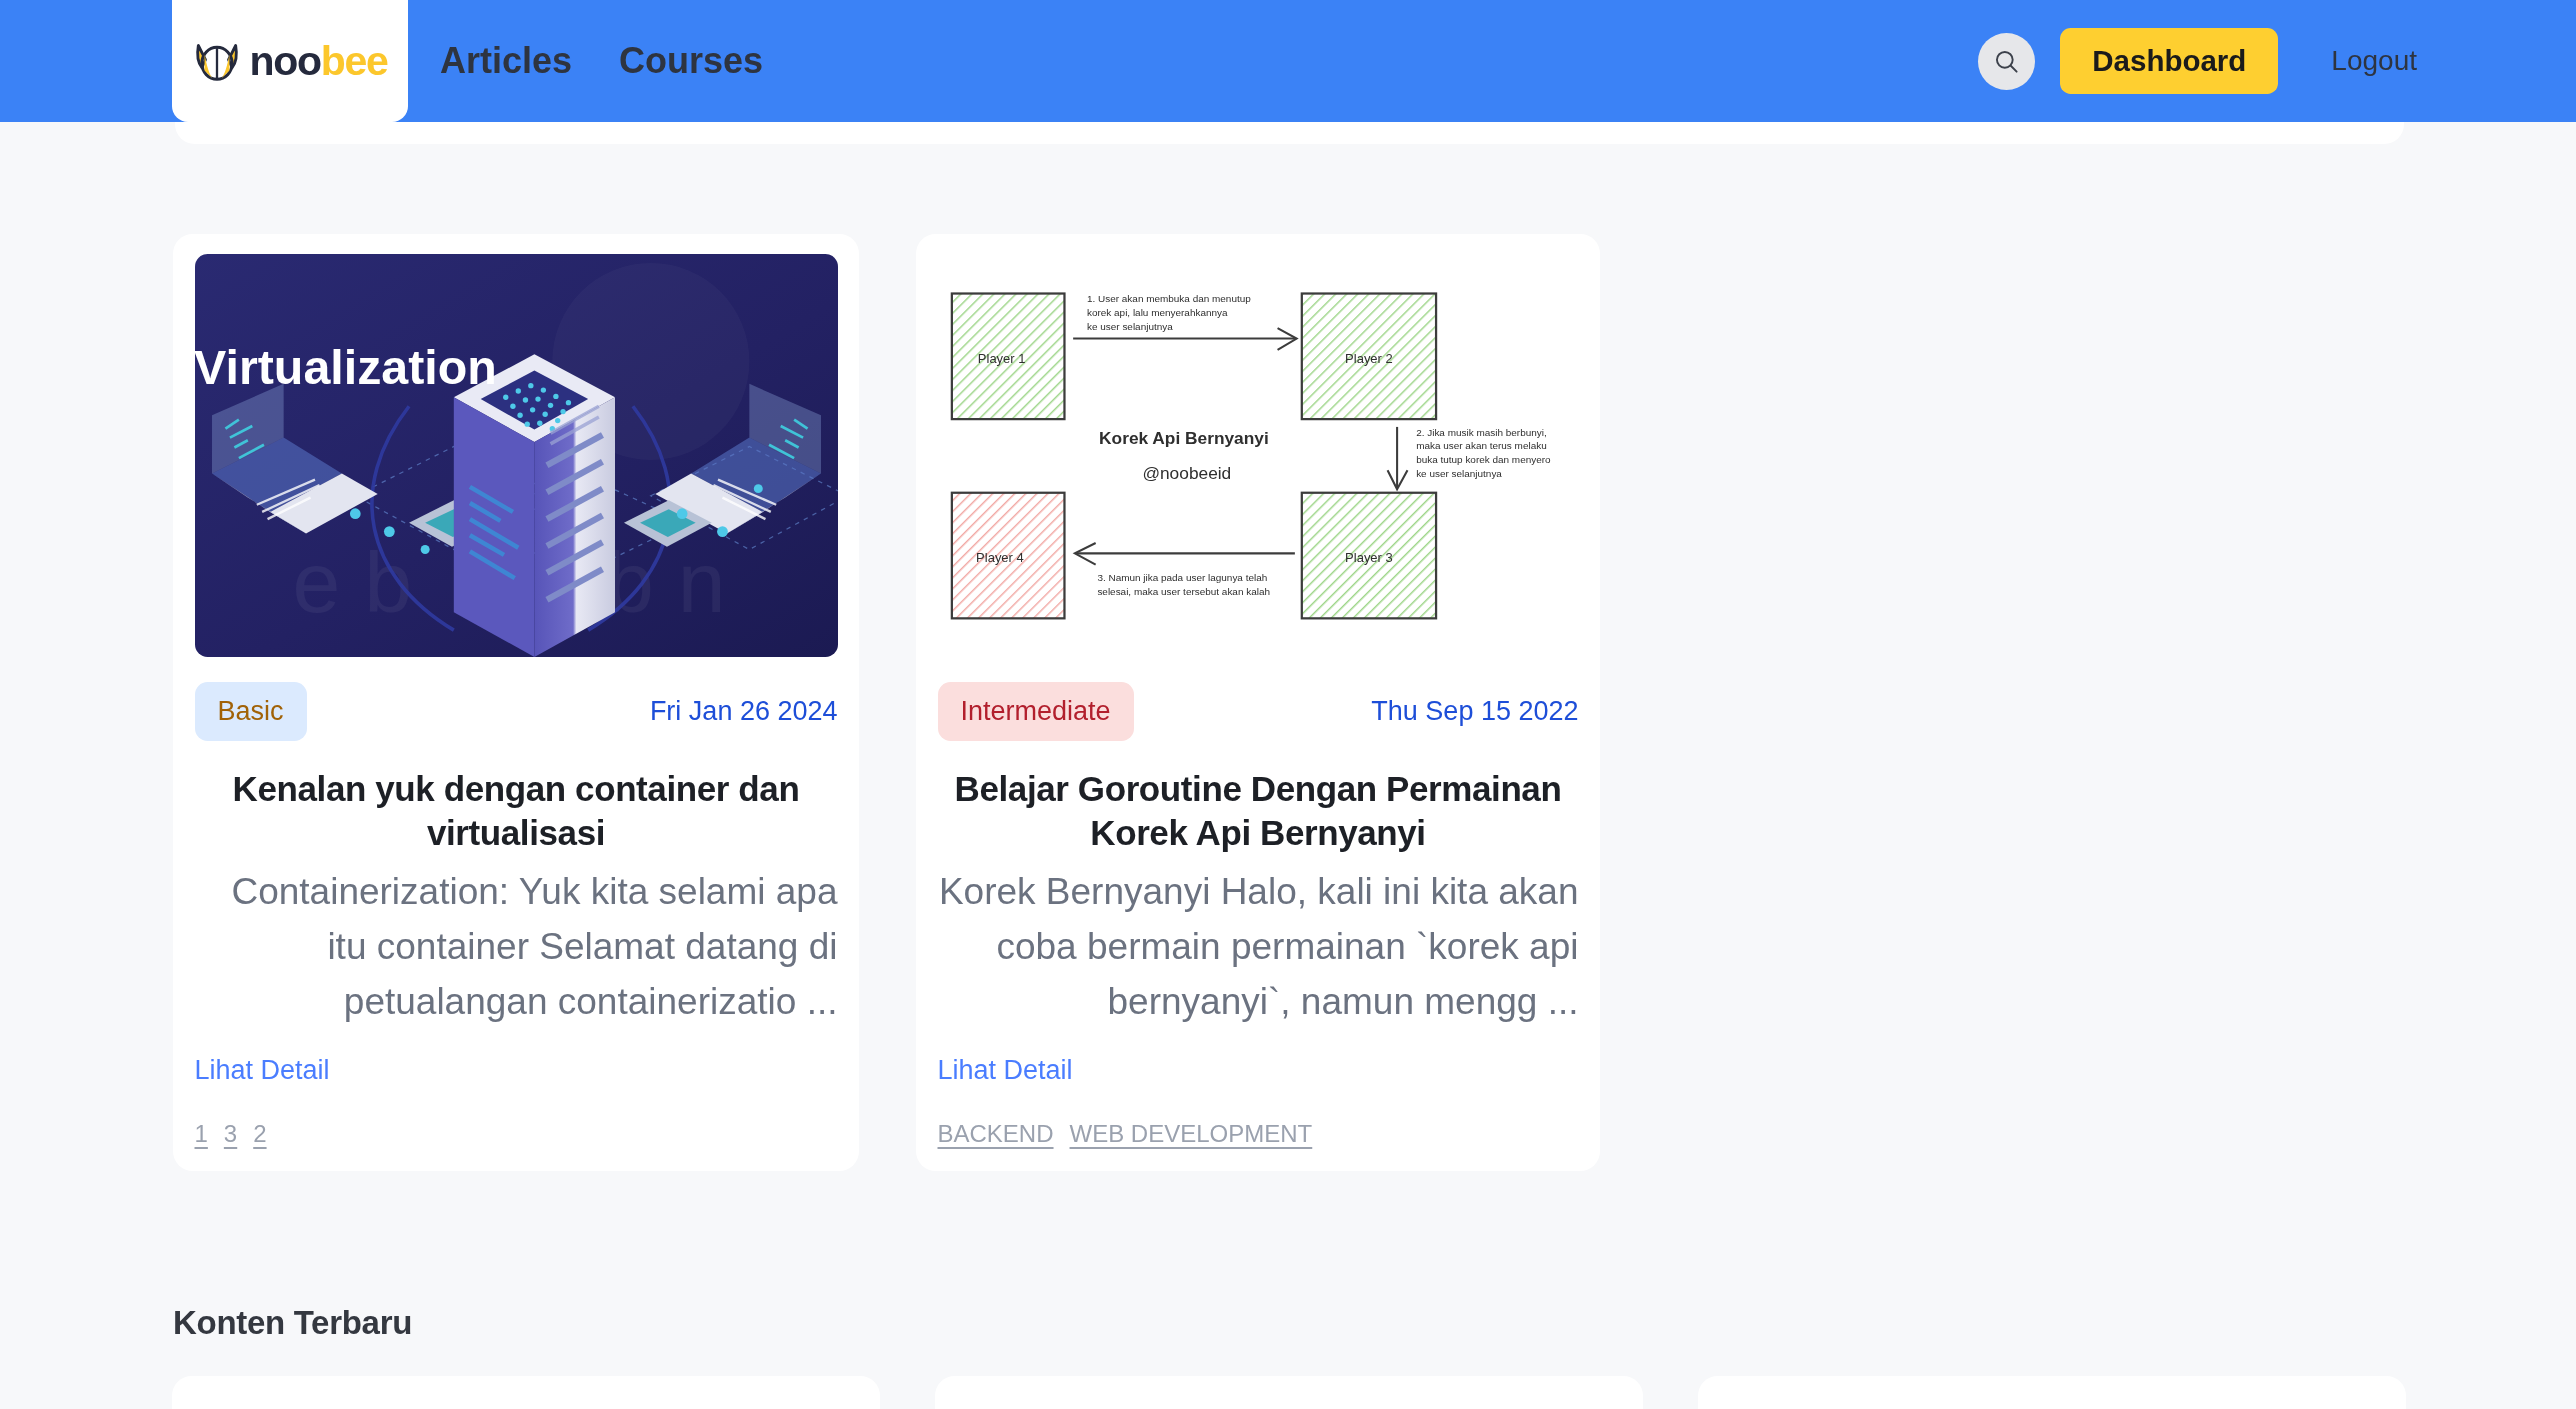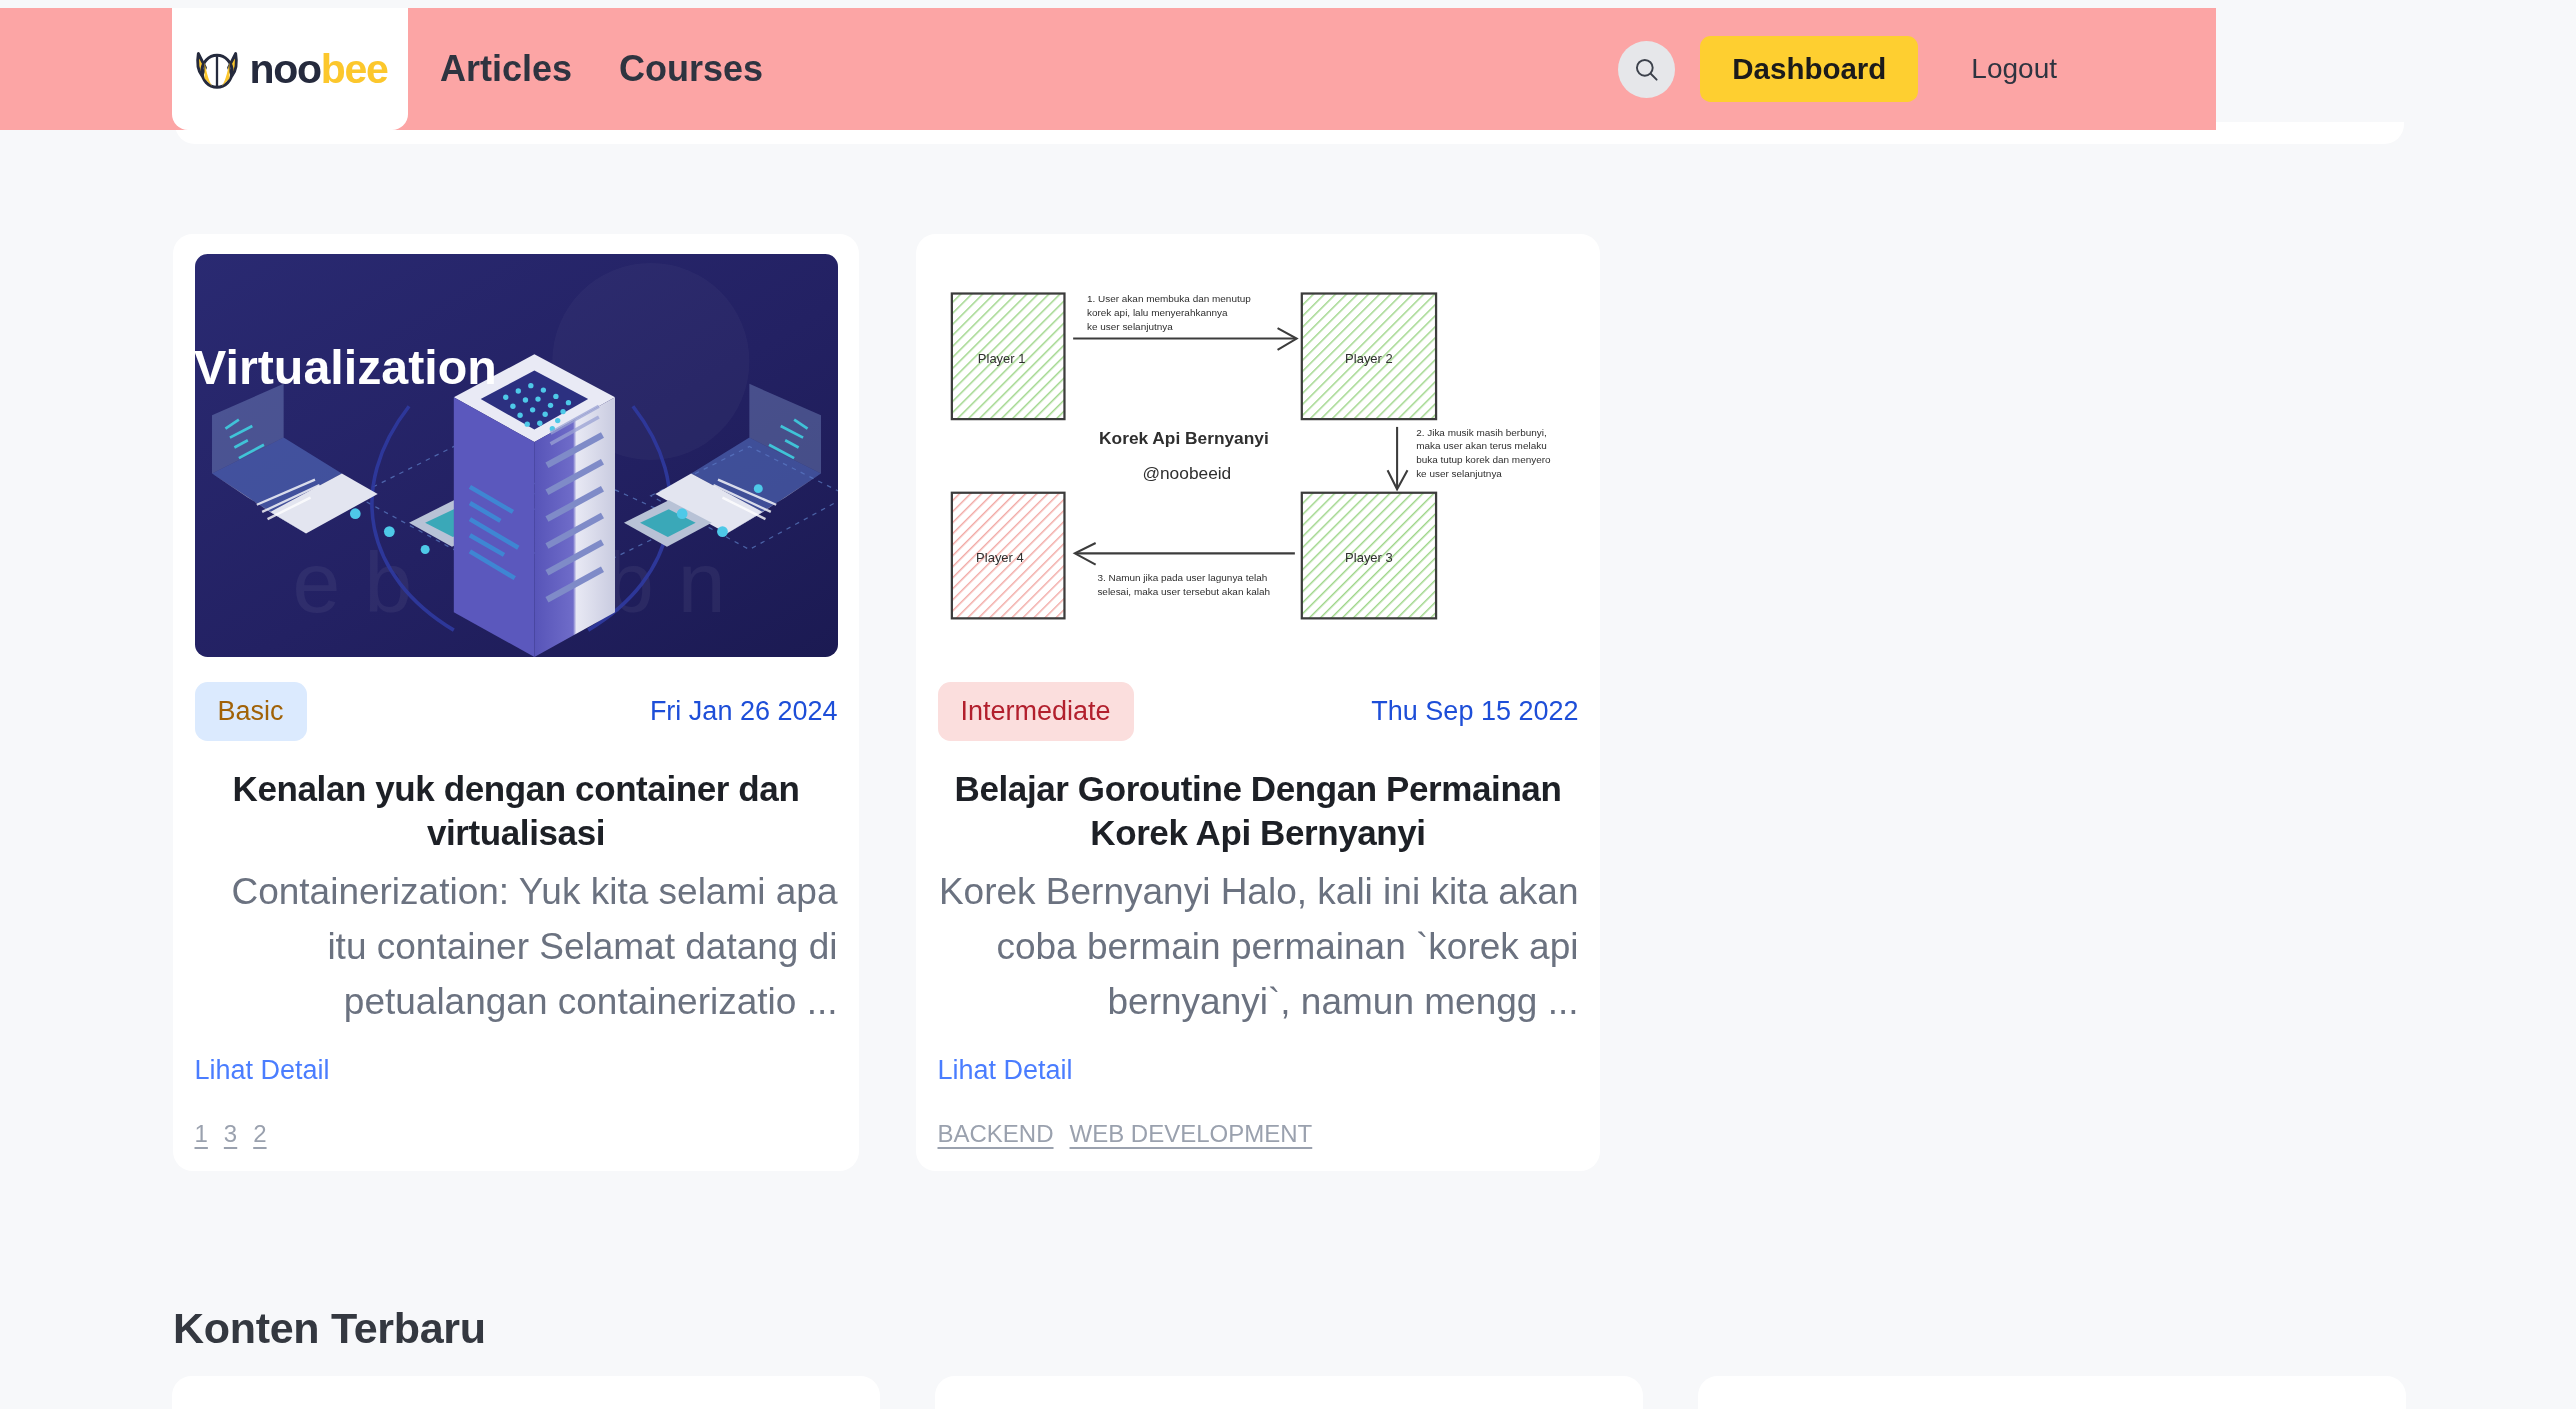--- a/index.html
+++ b/index.html
@@ -9,24 +9,24 @@
     height: 1410px;
     overflow: hidden;
     background: #f7f8fa;
     font-family: "Liberation Sans", sans-serif;
     -webkit-font-smoothing: antialiased;
   }
 
   
   .header {
     position: absolute;
-    top: 8px; left: 0;
-    width: 2216px;
+    top: 0; left: 0;
+    width: 2576px;
     height: 122px;
-    background: #fca5a5;
+    background: #3b82f6;
     display: flex;
     align-items: center;
     z-index: 20;
   }
   .logo-plate {
     position: absolute;
     left: 172px;
     top: 0;
     width: 236px;
     height: 122px;
@@ -210,21 +210,21 @@
     text-underline-offset: 4.5px;
     white-space: nowrap;
     cursor: pointer;
   }
 
   
   .section-title {
     position: absolute;
     left: 173px;
     top: 1304px;
-    font-size: 43px;
+    font-size: 33px;
     font-weight: 700;
     color: #343840;
     letter-spacing: -0.3px;
   }
 
   
   .bottom-row {
     position: absolute;
     left: 172px;
     top: 1376px;

